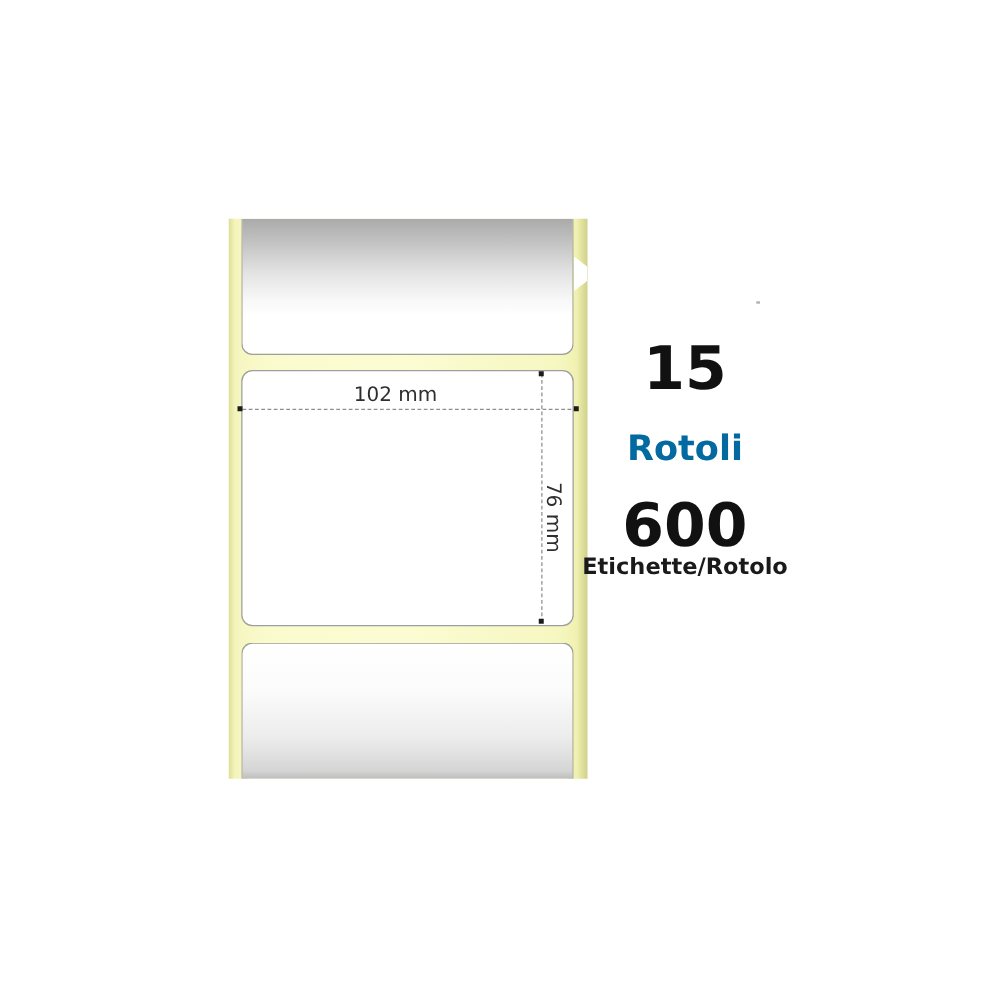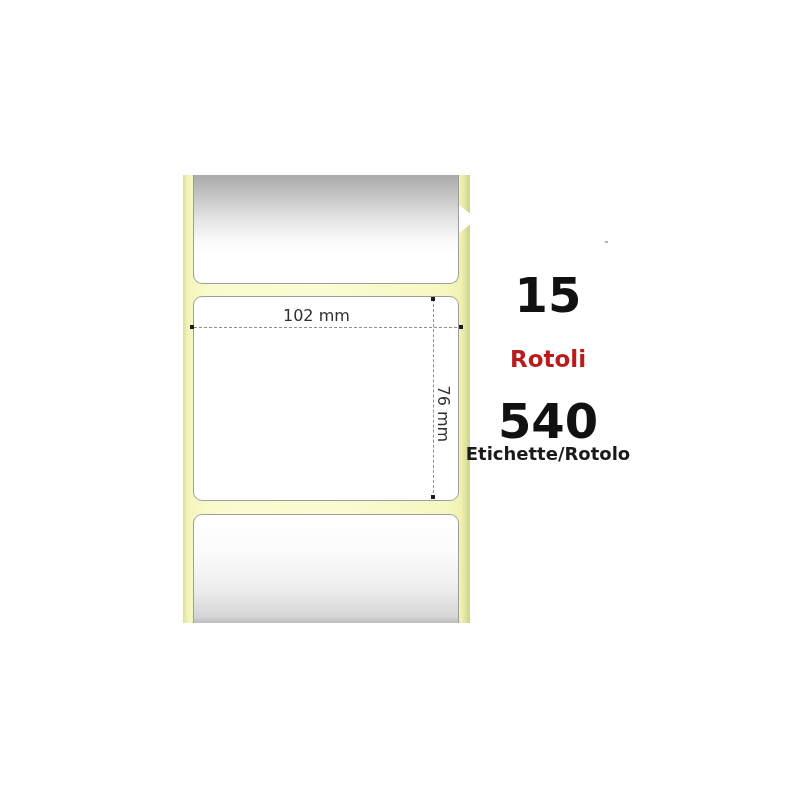--- a/index.html
+++ b/index.html
@@ -108,24 +108,24 @@
     text-align: center;
     color: #111111;
   }
   .info-count {
     font-size: 48px;
     font-weight: bold;
     line-height: 46px;
   }
   .info-rolls-label {
     margin-top: 26px;
-    font-size: 23px;
+    font-size: 28px;
     font-weight: bold;
     line-height: 30px;
-    color: #b91c1c;
+    color: #0369a1;
   }
   .info-count-2 {
     margin-top: 24px;
     font-size: 48px;
     font-weight: bold;
     line-height: 46px;
   }
   .info-caption {
     margin-top: 0;
     font-size: 18px;
@@ -159,19 +159,19 @@
   <div class="dim-dot dot-h-right"></div>
   <div class="dim-dot dot-v-top"></div>
   <div class="dim-dot dot-v-bot"></div>
 
   <div class="dim-h-label">102 mm</div>
   <div class="dim-v-label">76 mm</div>
 
   <div class="info-block">
     <div class="info-count">15</div>
     <div class="info-rolls-label">Rotoli</div>
-    <div class="info-count-2">540</div>
+    <div class="info-count-2">600</div>
     <div class="info-caption">Etichette/Rotolo</div>
   </div>
 
   <div class="speck"></div>
 
 </div>
 
 </body></html>

